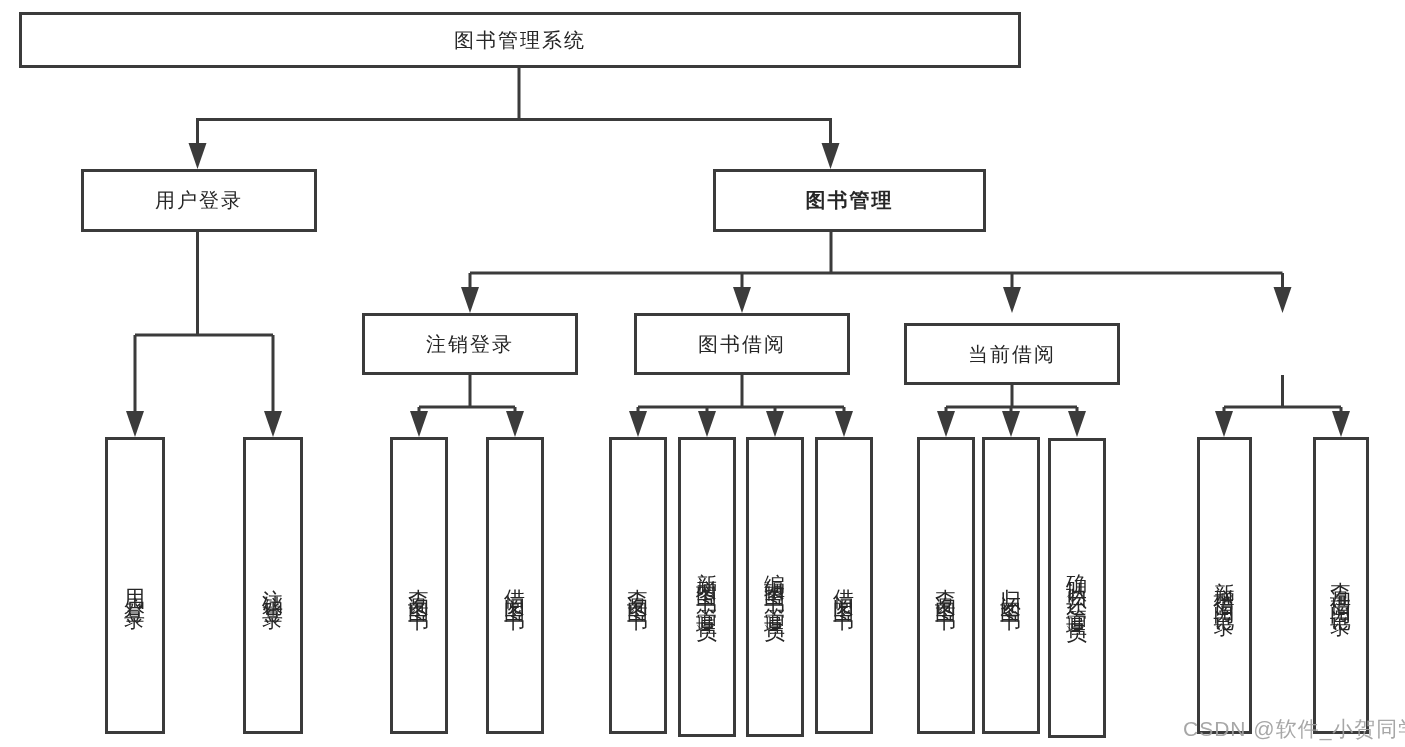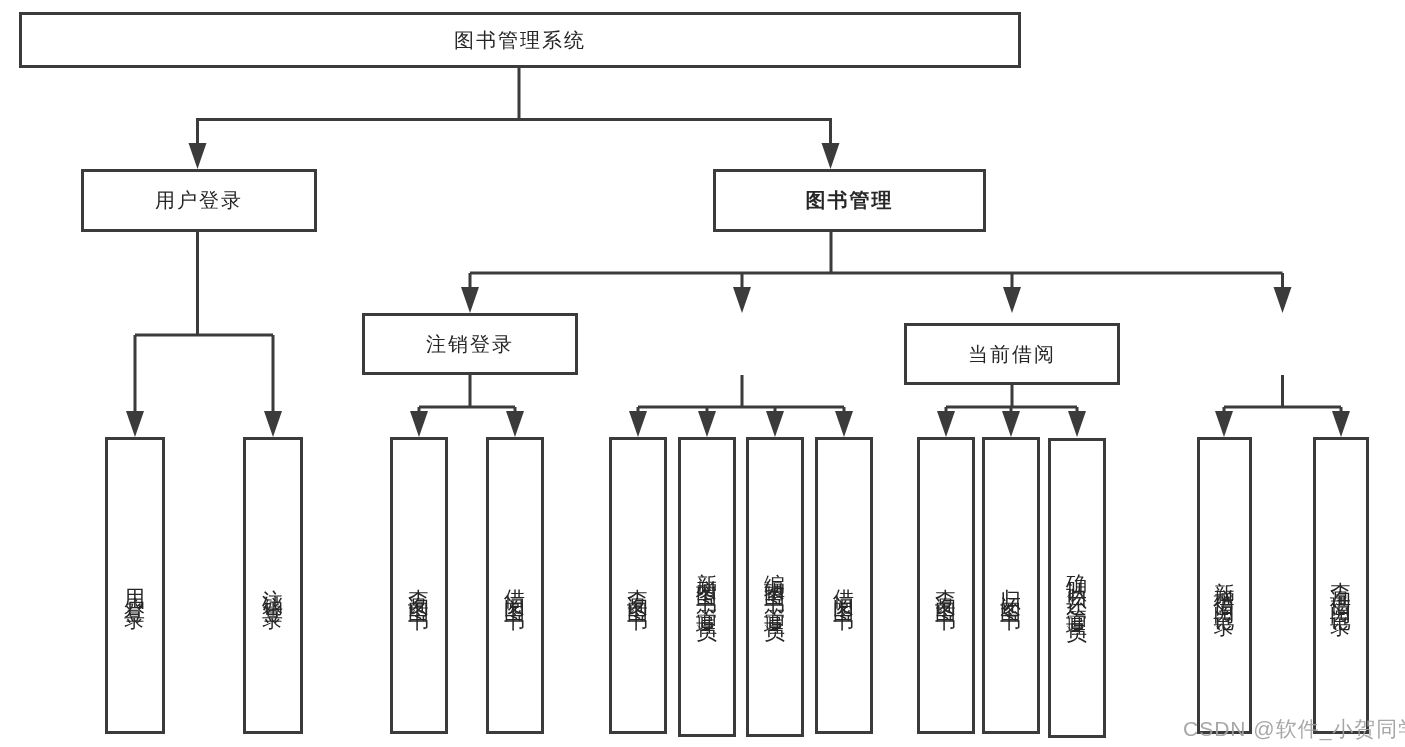--- a/index.html
+++ b/index.html
@@ -96,20 +96,21 @@
       <polygon points="1332,411 1350,411 1341,437"></polygon>
     </g>
   </svg>
 
   <div class="box box-h" style="left:19px;top:12px;width:1002px;height:56px;">图书管理系统</div>
 
   <div class="box box-h" style="left:81px;top:169px;width:236px;height:63px;">用户登录</div>
   <div class="box box-h" style="left:713px;top:169px;width:273px;height:63px;font-weight:bold;">图书管理</div>
 
   <div class="box box-h" style="left:362px;top:313px;width:216px;height:62px;">注销登录</div>
+  <div class="box box-h" style="left:634px;top:313px;width:216px;height:62px;">图书借阅</div>
   <div class="box box-h" style="left:904px;top:313px;width:216px;height:62px;margin-top:10px;">当前借阅</div>
 
   <div class="box box-v" style="left:105px;top:437px;width:60px;height:297px;">
     <span class="vtext">用户登录</span>
   </div>
   <div class="box box-v" style="left:243px;top:437px;width:60px;height:297px;">
     <span class="vtext">注销登录</span>
   </div>
 
   <div class="box box-v" style="left:390px;top:437px;width:58px;height:297px;">

